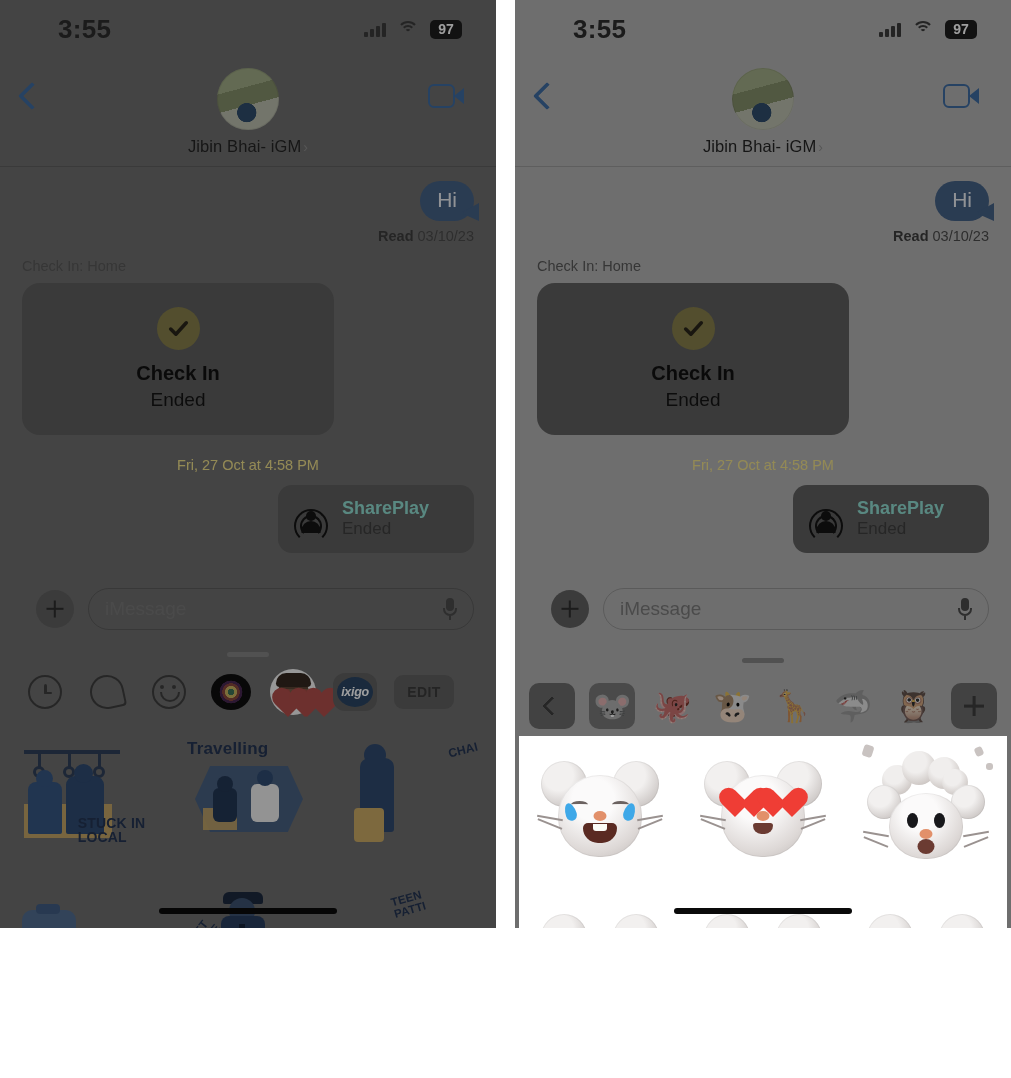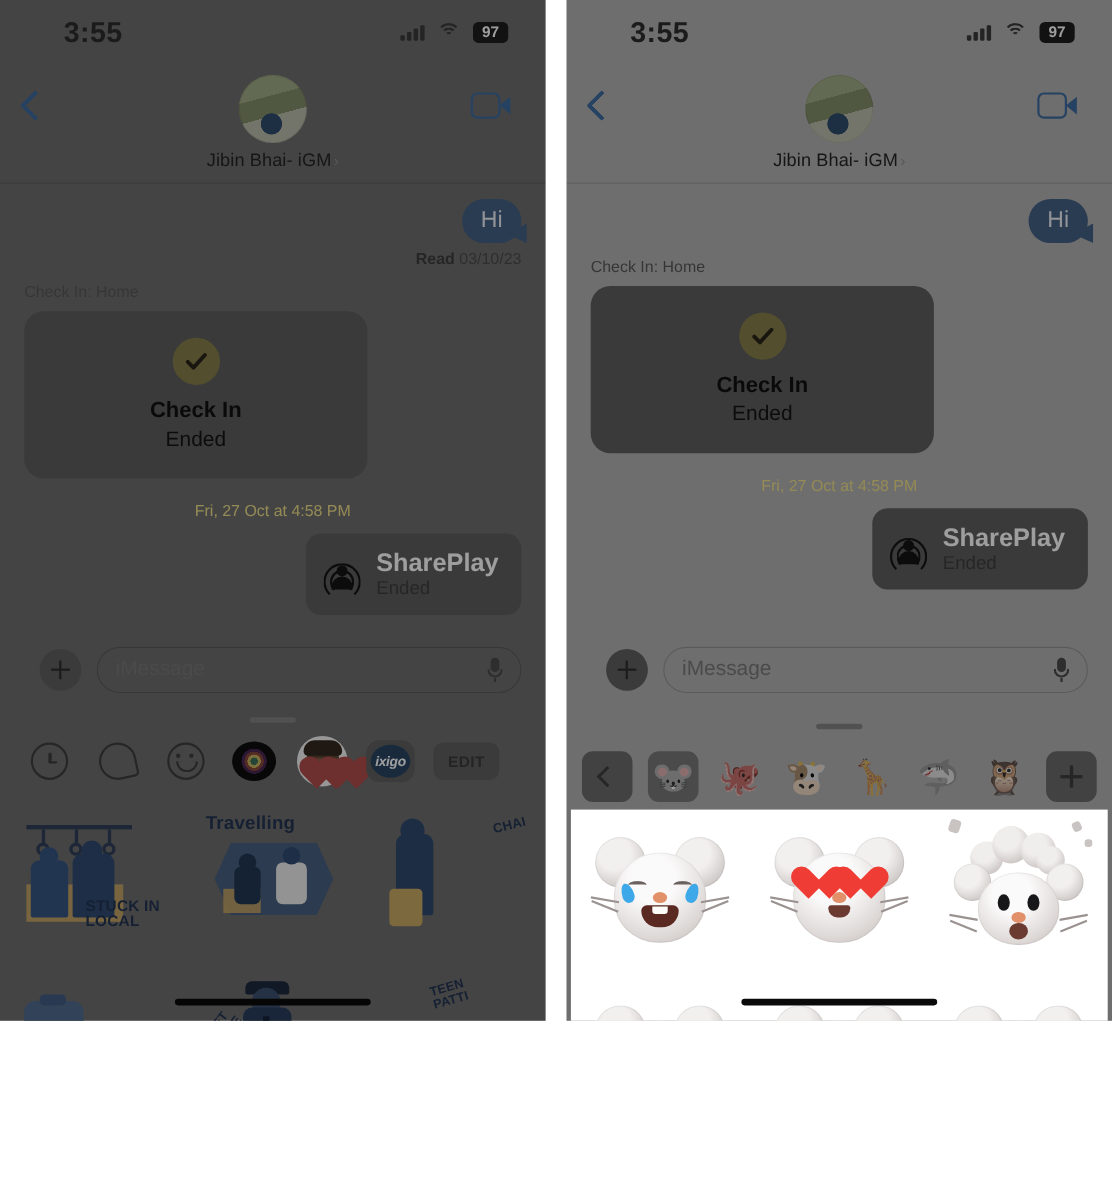--- a/index.html
+++ b/index.html
@@ -116,21 +116,21 @@
   .sp-icon { position:relative; width:34px; height:28px; }
   .sp-icon .arc { position:absolute; left:50%; transform:translateX(-50%);
     border:2.6px solid #131313; border-bottom-color:transparent;
     border-radius:50%; }
   .sp-icon .arc.a { width:34px; height:34px; top:4px; }
   .sp-icon .arc.b { width:22px; height:22px; top:10px; }
   .sp-icon .head { position:absolute; left:50%; top:6px; transform:translateX(-50%);
     width:10px; height:10px; border-radius:50%; background:#131313; }
   .sp-icon .torso { position:absolute; left:50%; top:16px; transform:translateX(-50%);
     width:19px; height:12px; border-radius:10px 10px 0 0; background:#131313; }
-  .sp-title { font-size:23px; font-weight:700; color:#ffffff; line-height:1.18; }
+  .sp-title { font-size:18px; font-weight:700; color:#5eead4; line-height:1.18; }
   .sp-sub { font-size:17px; color:#3e3e3e; }
 
   
   .inputbar { position:absolute; left:14px; right:0; bottom:0; height:74px;
               display:flex; align-items:center; padding:0 22px; gap:14px; }
   .plusbtn { width:38px; height:38px; border-radius:50%; background:#5f5f5f;
              position:relative; flex:0 0 auto; }
   .plusbtn:before,.plusbtn:after { content:""; position:absolute; background:#2d2d2d;
              left:50%; top:50%; transform:translate(-50%,-50%); }
   .plusbtn:before { width:17px; height:2.4px; }
@@ -567,20 +567,24 @@
           <div class="body"></div>
             <div class="lens"></div>
         </div>
       </div>
       <div class="hairline"></div>
 
       <div class="convo">
         <div class="bubble-row">
           <div class="bubble">Hi</div>
         </div>
+        <div class="receipt">
+          <span>Read</span>
+          <span class="date">03/10/23</span>
+        </div>
 
         <div class="checkin-label">Check In: Home</div>
         <div class="checkin-card">
           <div class="check-badge">
             <svg viewBox="0 0 24 24" fill="none">
                 <path d="M4.5 12.5l5 5L19.5 6.5" stroke="#2b2410" stroke-width="3.4" stroke-linecap="round" stroke-linejoin="round"></path>
               </svg>
           </div>
           <div class="checkin-title">Check In</div>
           <div class="checkin-sub">Ended</div>

